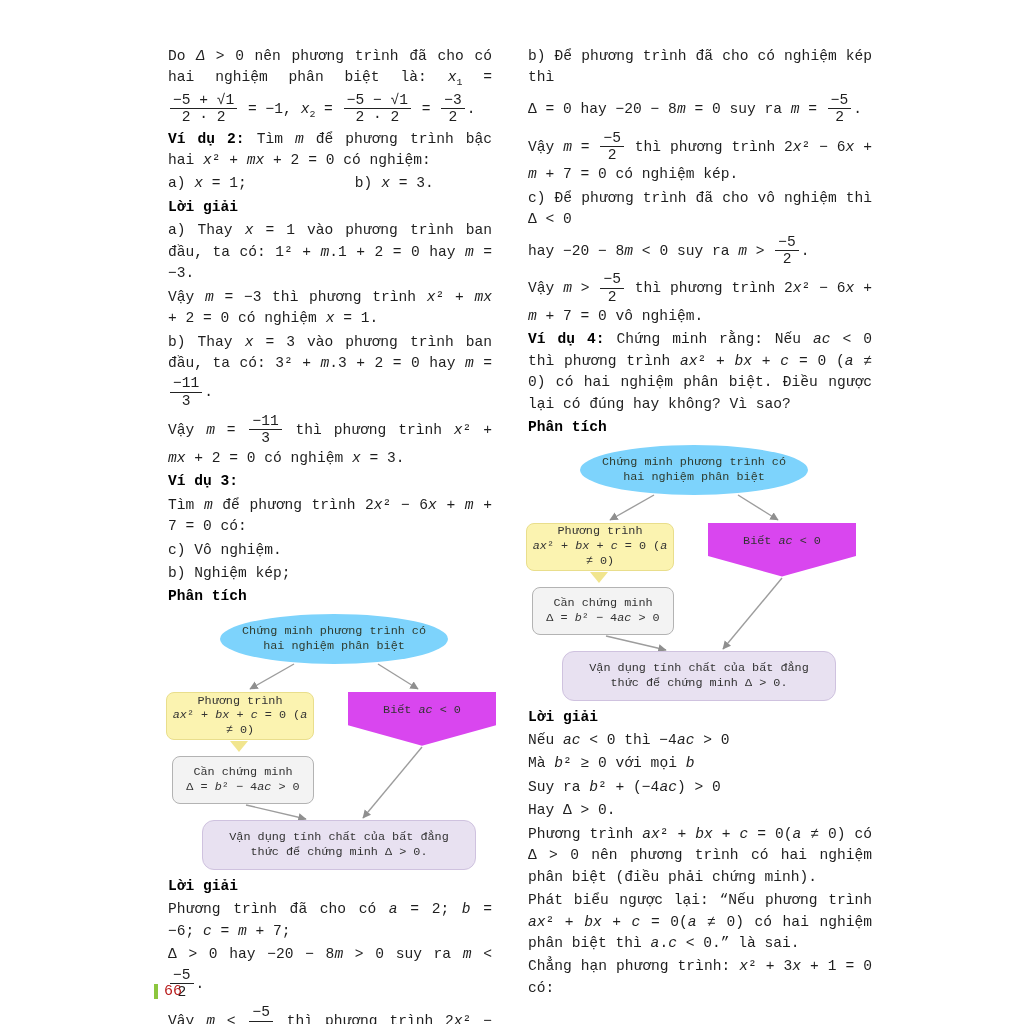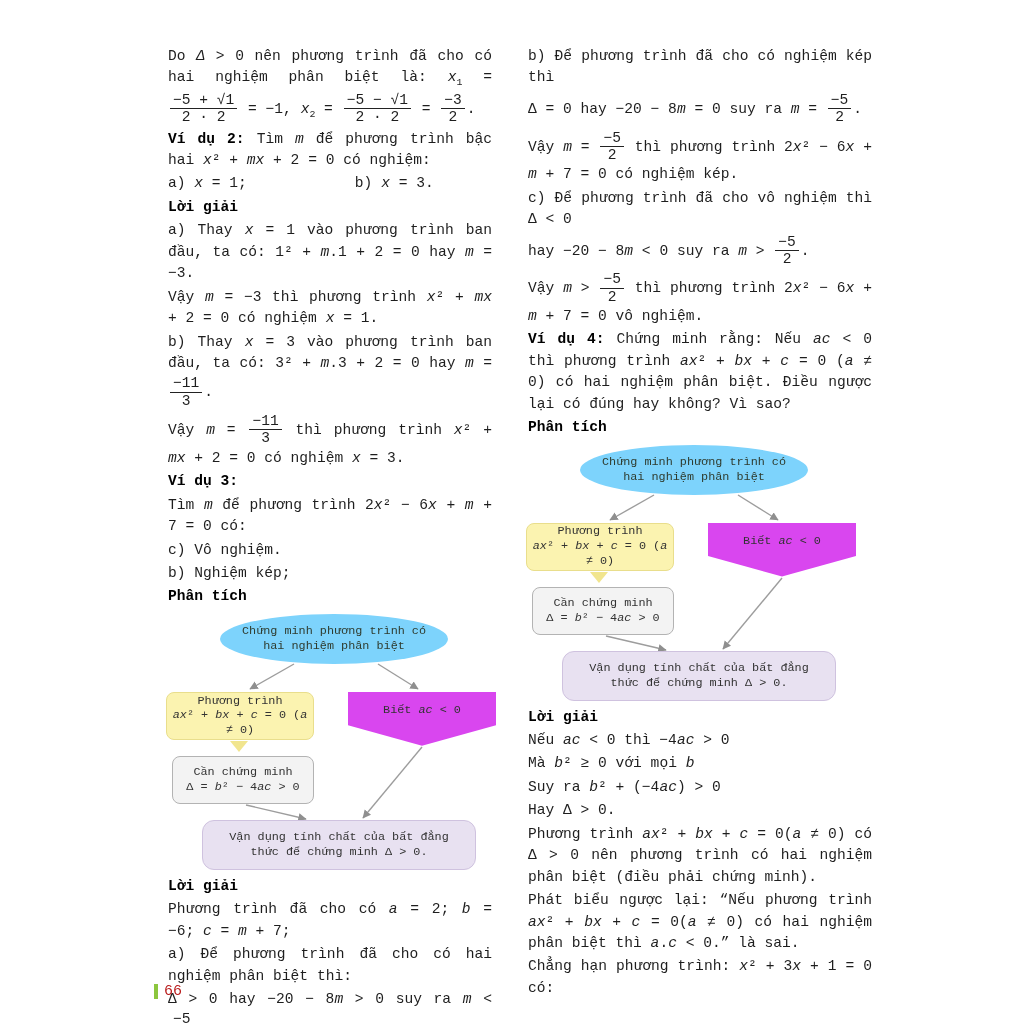--- a/index.html
+++ b/index.html
@@ -97,21 +97,20 @@
           <div>Cần chứng minh</div>
           <div>Δ = <i>b</i>² − 4<i>ac</i> &gt; 0</div>
         </div>
         <div class="fc-methodbox">
             <span>Vận dụng tính chất của bất đẳng thức để chứng minh Δ &gt; 0.</span>
           </div>
       </div>
 
       <p class="para"><b>Lời giải</b></p>
       <p class="para">Phương trình đã cho có <i>a</i> = 2; <i>b</i> = −6; <i>c</i> = <i>m</i> + 7;</p>
-      <p class="para">a) Để phương trình đã cho có hai nghiệm phân biệt thì:</p>
       <p class="para">Δ &gt; 0 hay −20 − 8<i>m</i> &gt; 0 suy ra <i>m</i> &lt; <span class="frac"><span class="num">−5</span><span class="den">2</span></span>.</p>
       <p class="para">Vậy <i>m</i> &lt; <span class="frac"><span class="num">−5</span><span class="den">2</span></span> thì phương trình 2<i>x</i>² − 6<i>x</i> + <i>m</i> + 7 = 0 có hai nghiệm phân biệt.</p>
     </div>
 
     <div class="col right">
       <p class="para">b) Để phương trình đã cho có nghiệm kép thì</p>
       <p class="para">Δ = 0 hay −20 − 8<i>m</i> = 0 suy ra <i>m</i> = <span class="frac"><span class="num">−5</span><span class="den">2</span></span>.</p>
       <p class="para">Vậy <i>m</i> = <span class="frac"><span class="num">−5</span><span class="den">2</span></span> thì phương trình 2<i>x</i>² − 6<i>x</i> + <i>m</i> + 7 = 0 có nghiệm kép.</p>
       <p class="para">c) Để phương trình đã cho vô nghiệm thì Δ &lt; 0</p>
       <p class="para">hay −20 − 8<i>m</i> &lt; 0 suy ra <i>m</i> &gt; <span class="frac"><span class="num">−5</span><span class="den">2</span></span>.</p>

